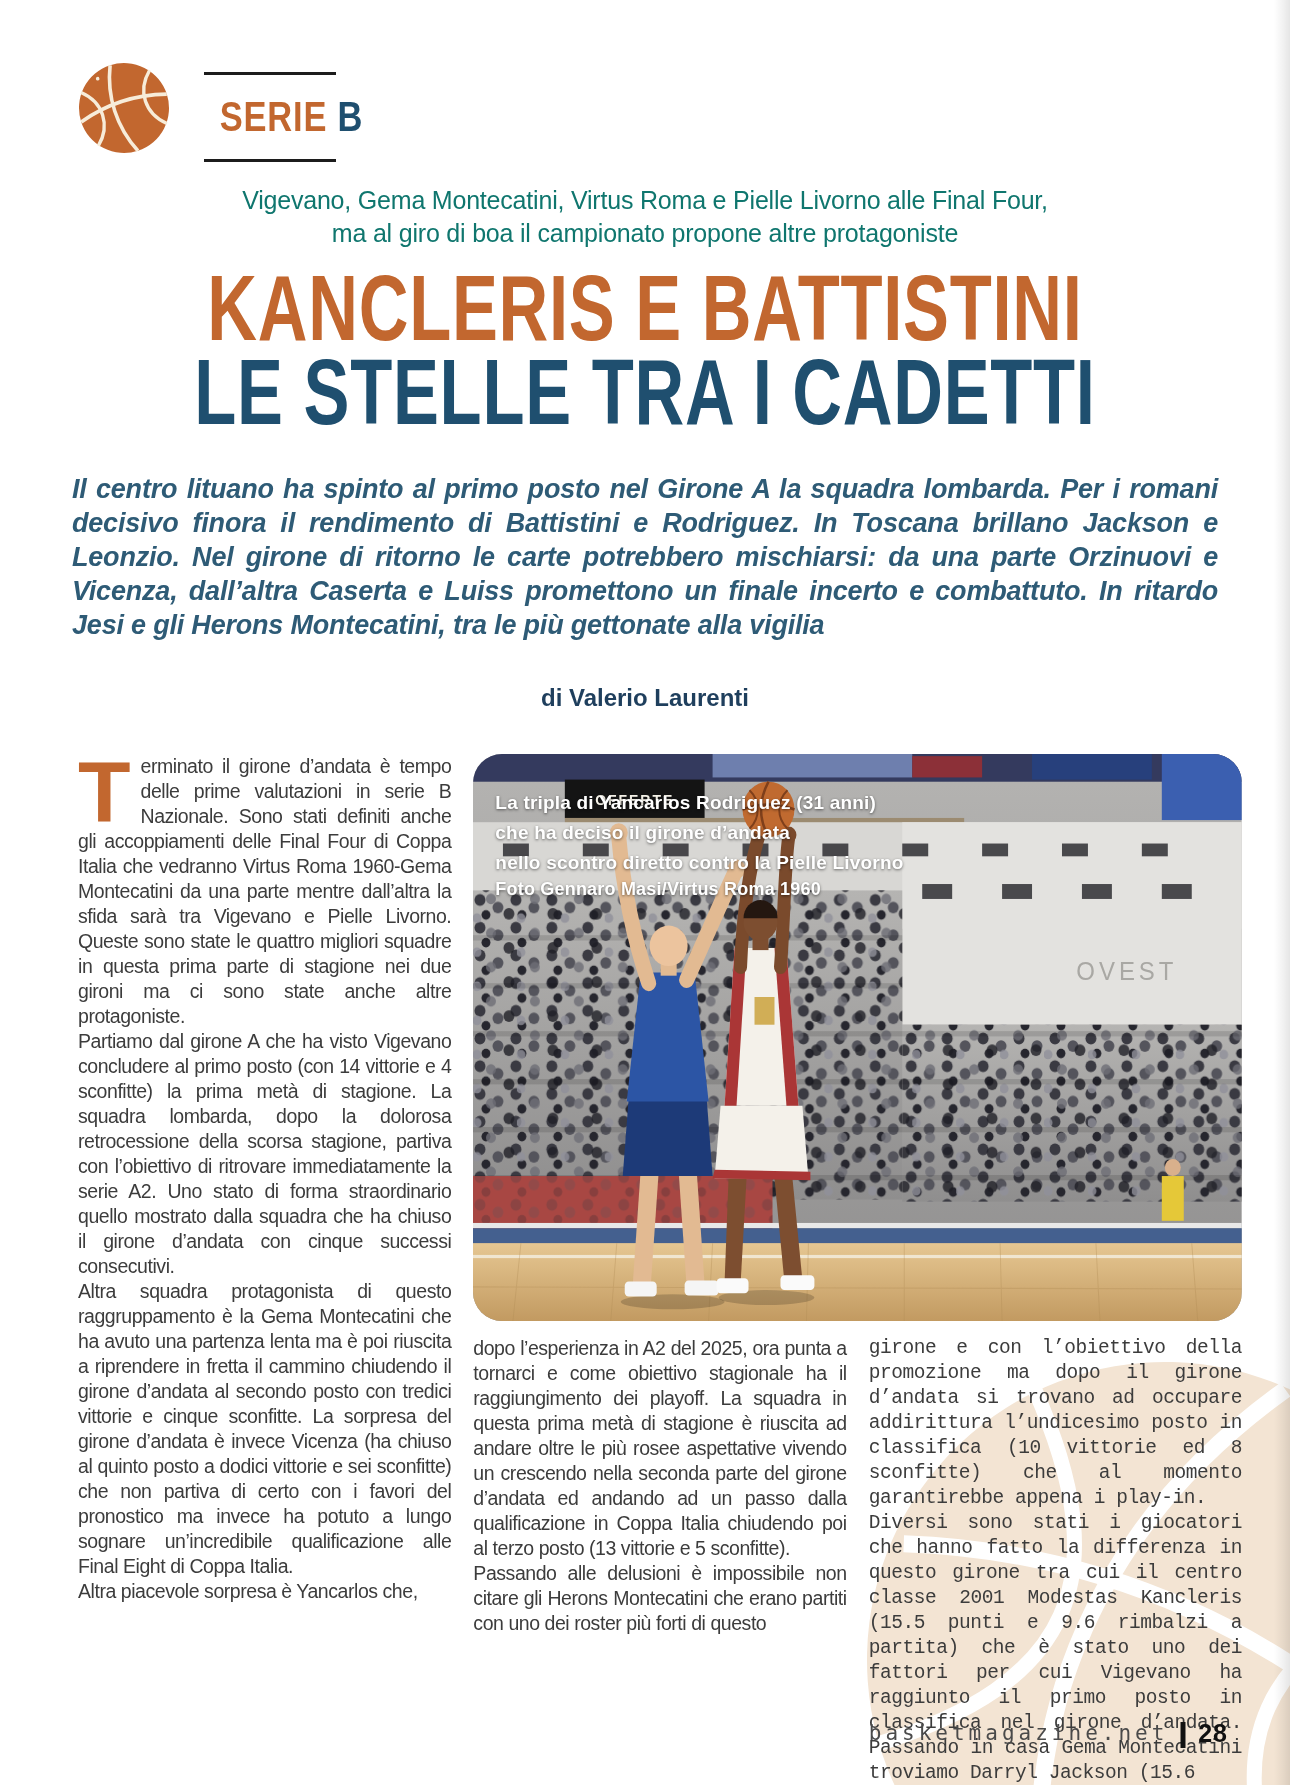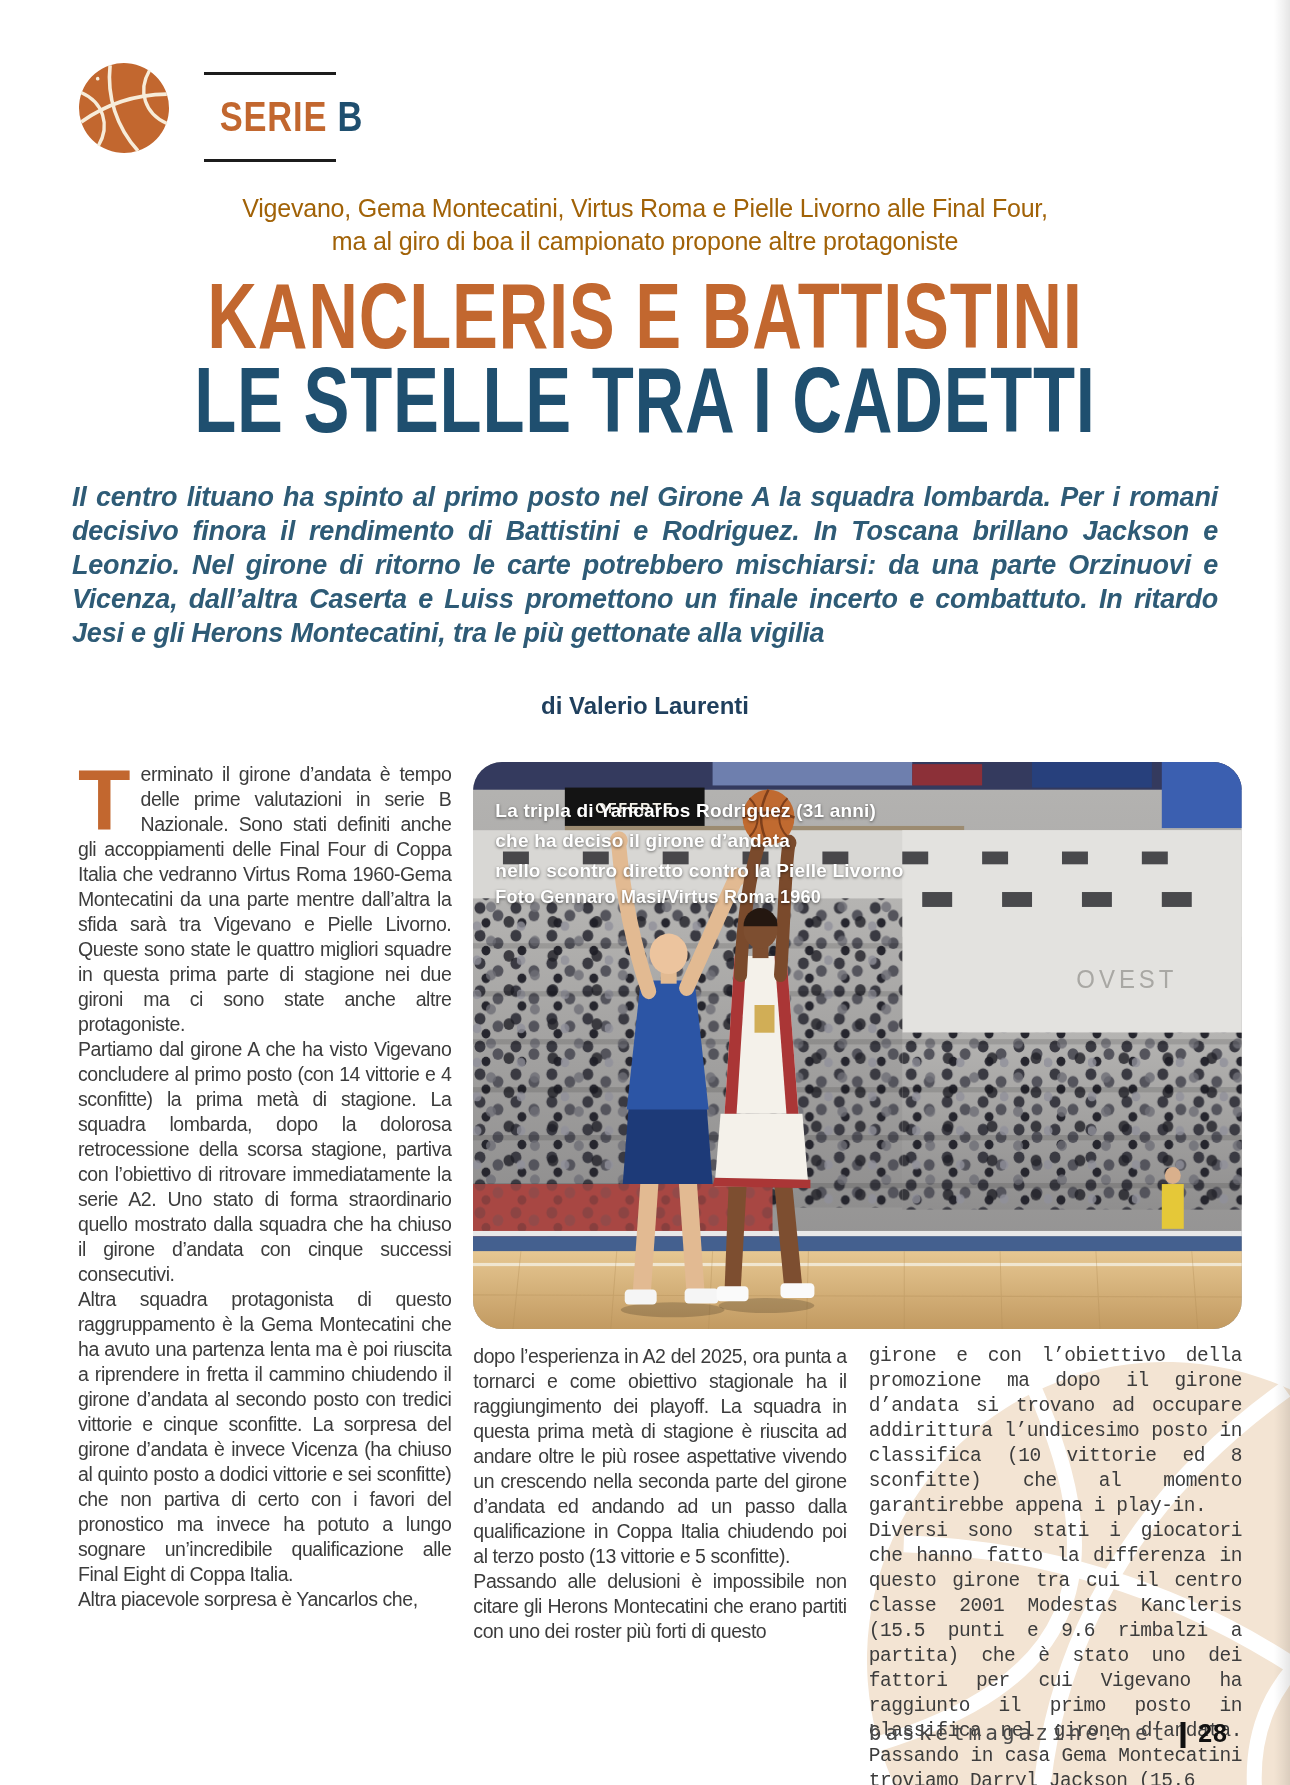--- a/index.html
+++ b/index.html
@@ -17,21 +17,21 @@
   
   .hdr{position:relative;height:172px;}
   .logo{position:absolute;left:74px;top:58px;}
   .section-tag{position:absolute;left:204px;top:72px;width:132px;text-align:center;}
   .section-tag .rule{height:3px;background:#1c1c1c;}
   .section-word{display:inline-block;transform:scaleX(.82);transform-origin:center;
     font-weight:700;font-size:42px;line-height:84px;letter-spacing:1px;white-space:nowrap;}
   .section-word .w1{color:#c2672f;}
   .section-word .w2{color:#1f4f6f;}
   
-  .kicker{margin-top:20px;text-align:center;color:#a16207;font-size:25px;line-height:33px;letter-spacing:-.2px;}
+  .kicker{margin-top:12px;text-align:center;color:#0f766e;font-size:25px;line-height:33px;letter-spacing:-.2px;}
   
   .title{margin-top:16px;text-align:center;}
   .title-line{display:block;font-weight:800;font-size:93px;line-height:84px;
     letter-spacing:1px;transform:scaleX(.74);transform-origin:center;white-space:nowrap;}
   .title-line.l1{color:#c2672f;}
   .title-line.l2{color:#1f4f6f;}
   
   .standfirst{margin:38px 72px 0 72px;font-style:italic;font-size:27px;line-height:34px;
     letter-spacing:-.2px;color:#2e5b76;text-align:justify;font-weight:bold;}
   

